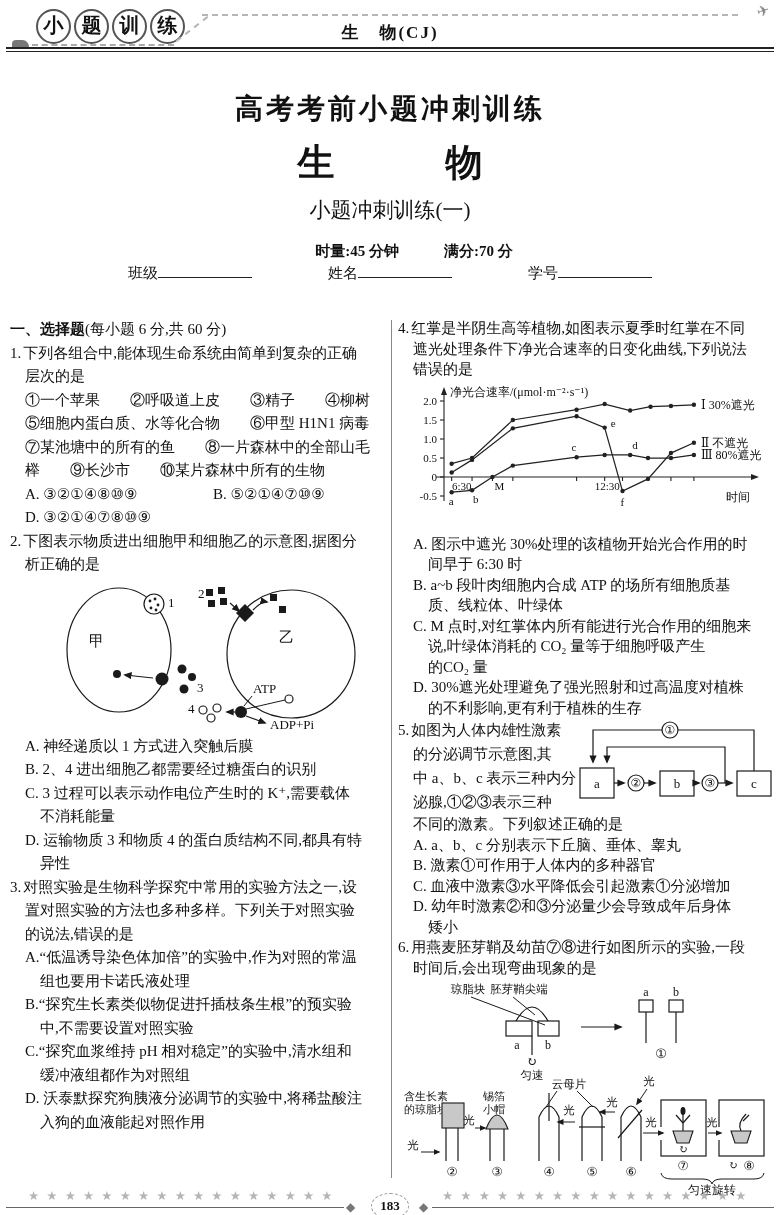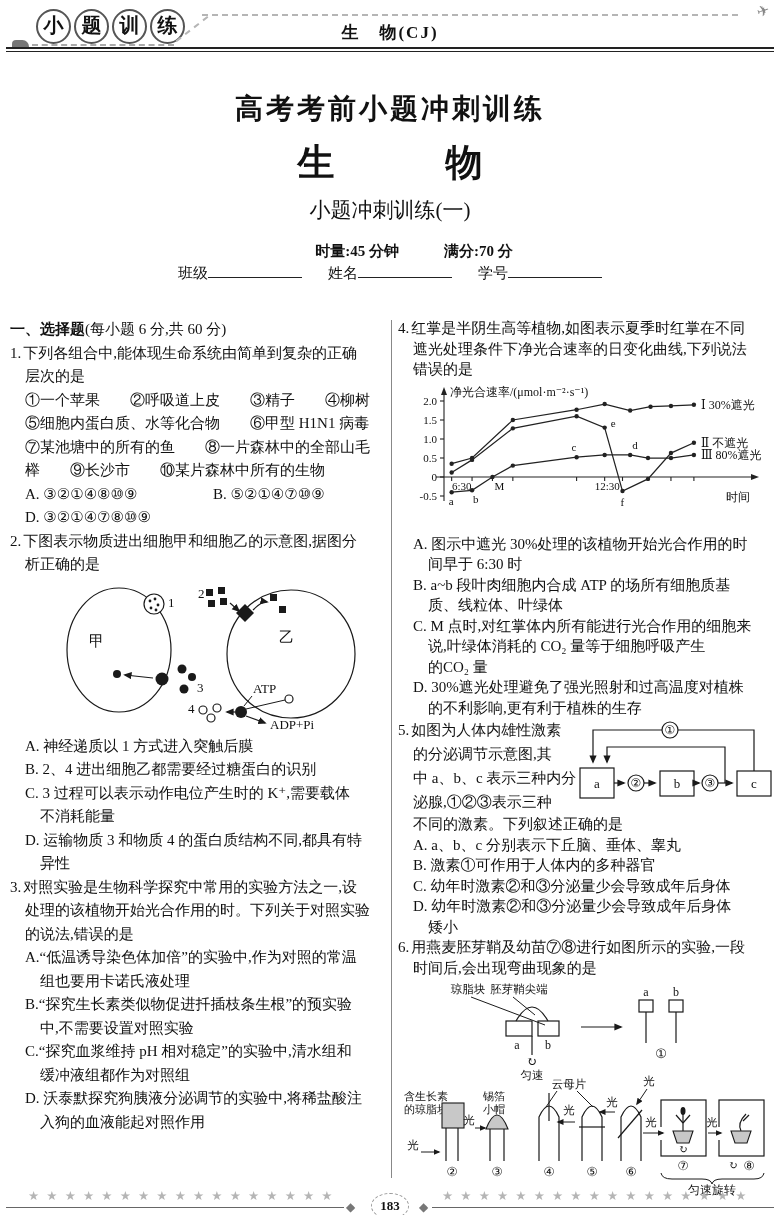--- a/index.html
+++ b/index.html
@@ -14,21 +14,21 @@
   .top-dash{position:absolute;left:202px;top:14px;width:536px;border-top:2px dashed #b5b5b5;}
   .plane-icon{position:absolute;right:10px;top:2px;font-size:15px;color:#888;transform:rotate(-18deg);}
   .hand-icon{position:absolute;left:12px;top:40px;width:17px;height:9px;background:#777;border-radius:5px 8px 3px 3px;}
   .hdr-course{position:absolute;top:21px;left:0;right:0;text-align:center;font-size:17px;font-weight:bold;letter-spacing:2px;}
   .hdr-rule{position:absolute;top:47px;left:6px;right:6px;height:2px;border-top:2.5px solid #222;border-bottom:1px solid #222;}
   
   .m-title{position:absolute;top:90px;left:0;right:0;text-align:center;font-size:28px;font-weight:bold;letter-spacing:3px;}
   .m-subject{position:absolute;top:138px;left:0;right:0;text-align:center;font-size:37px;font-weight:bold;}
   .m-subtitle{position:absolute;top:196px;left:0;right:0;text-align:center;font-size:21px;font-weight:normal;}
   .m-meta{position:absolute;top:242px;left:0;right:0;text-align:center;font-size:15px;font-weight:bold;margin-left:48px;}
-  .m-fields{position:absolute;top:262px;left:0;right:0;display:flex;justify-content:center;gap:26px;font-size:15px;}
+  .m-fields{position:absolute;top:262px;left:0;right:0;display:flex;justify-content:center;gap:76px;font-size:15px;}
   .blank{display:inline-block;width:94px;height:15px;border-bottom:1px solid #222;}
   
   .col{position:absolute;top:318px;font-size:15px;white-space:nowrap;}
   .col-left{left:10px;width:378px;line-height:23.5px;}
   .col-right{left:398px;width:374px;line-height:20.5px;}
   .divider{position:absolute;left:391px;top:320px;height:858px;border-left:1px solid #888;}
   .b{font-weight:bold;}
   .cont{padding-left:15px;}
   .ind2{padding-left:30px;}
   .qn{padding-right:2px;}
@@ -174,21 +174,21 @@
       <div class="cont">A. 神经递质以 1 方式进入突触后膜</div>
       <div class="cont">B. 2、4 进出细胞乙都需要经过糖蛋白的识别</div>
       <div class="cont">C. 3 过程可以表示动作电位产生时的 K⁺,需要载体</div>
       <div class="ind2">不消耗能量</div>
       <div class="cont">D. 运输物质 3 和物质 4 的蛋白质结构不同,都具有特</div>
       <div class="ind2">异性</div>
     </div>
 
     <div>
       <div><span class="qn">3.</span><span>对照实验是生物科学探究中常用的实验方法之一,设</span></div>
-      <div class="cont">处理的该植物开始光合作用的时。下列关于对照实验</div>
+      <div class="cont">置对照实验的方法也多种多样。下列关于对照实验</div>
       <div class="cont">的说法,错误的是</div>
       <div class="cont">A.“低温诱导染色体加倍”的实验中,作为对照的常温</div>
       <div class="ind2">组也要用卡诺氏液处理</div>
       <div class="cont">B.“探究生长素类似物促进扦插枝条生根”的预实验</div>
       <div class="ind2">中,不需要设置对照实验</div>
       <div class="cont">C.“探究血浆维持 pH 相对稳定”的实验中,清水组和</div>
       <div class="ind2">缓冲液组都作为对照组</div>
       <div class="cont">D. 沃泰默探究狗胰液分泌调节的实验中,将稀盐酸注</div>
       <div class="ind2">入狗的血液能起对照作用</div>
     </div>
@@ -312,21 +312,21 @@
         <text x="143" y="67" class="t12 mid">③</text>
         <line x1="151" y1="63" x2="165" y2="63" class="ln" marker-end="url(#m5)"></line>
       </svg>
       <div class="nline"><span class="qn">5.</span><span>如图为人体内雄性激素</span></div>
       <div class="cont nline">的分泌调节示意图,其</div>
       <div class="cont nline">中 a、b、c 表示三种内分</div>
       <div class="cont nline">泌腺,①②③表示三种</div>
       <div class="cont">不同的激素。下列叙述正确的是</div>
       <div class="cont">A. a、b、c 分别表示下丘脑、垂体、睾丸</div>
       <div class="cont">B. 激素①可作用于人体内的多种器官</div>
-      <div class="cont">C. 幼年时激素②和③分泌量少会导致成年后身体</div>
+      <div class="cont">C. 血液中激素③水平降低会引起激素①分泌增加</div>
       <div class="cont">D. 幼年时激素②和③分泌量少会导致成年后身体</div>
       <div class="ind2">矮小</div>
     </div>
 
     <div>
       <div><span class="qn">6.</span><span>用燕麦胚芽鞘及幼苗⑦⑧进行如图所示的实验,一段</span></div>
       <div class="cont">时间后,会出现弯曲现象的是</div>
 
       <svg class="fig" viewBox="0 0 372 215" width="372" height="215">
         <defs>

